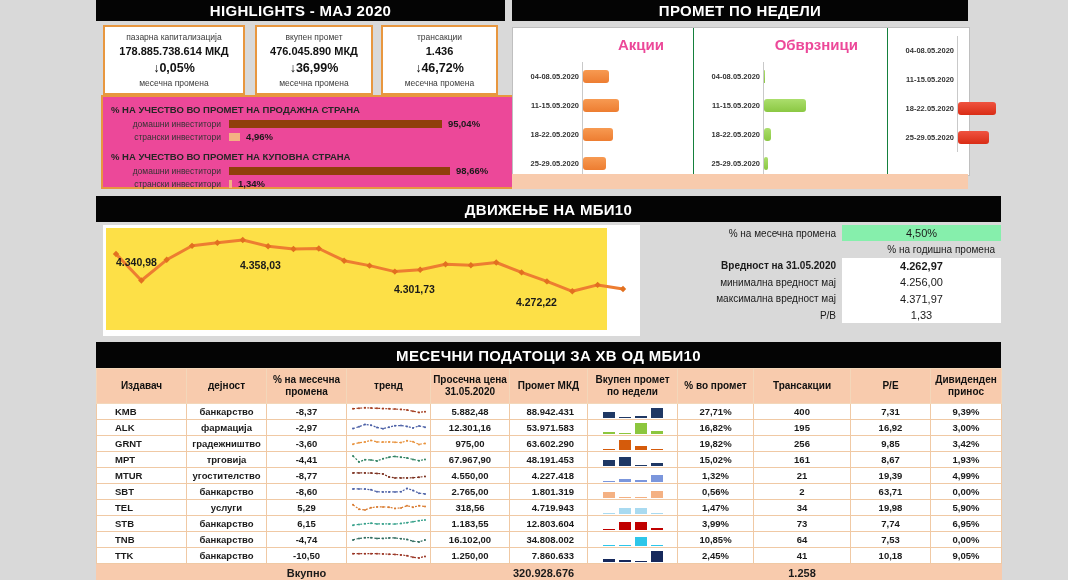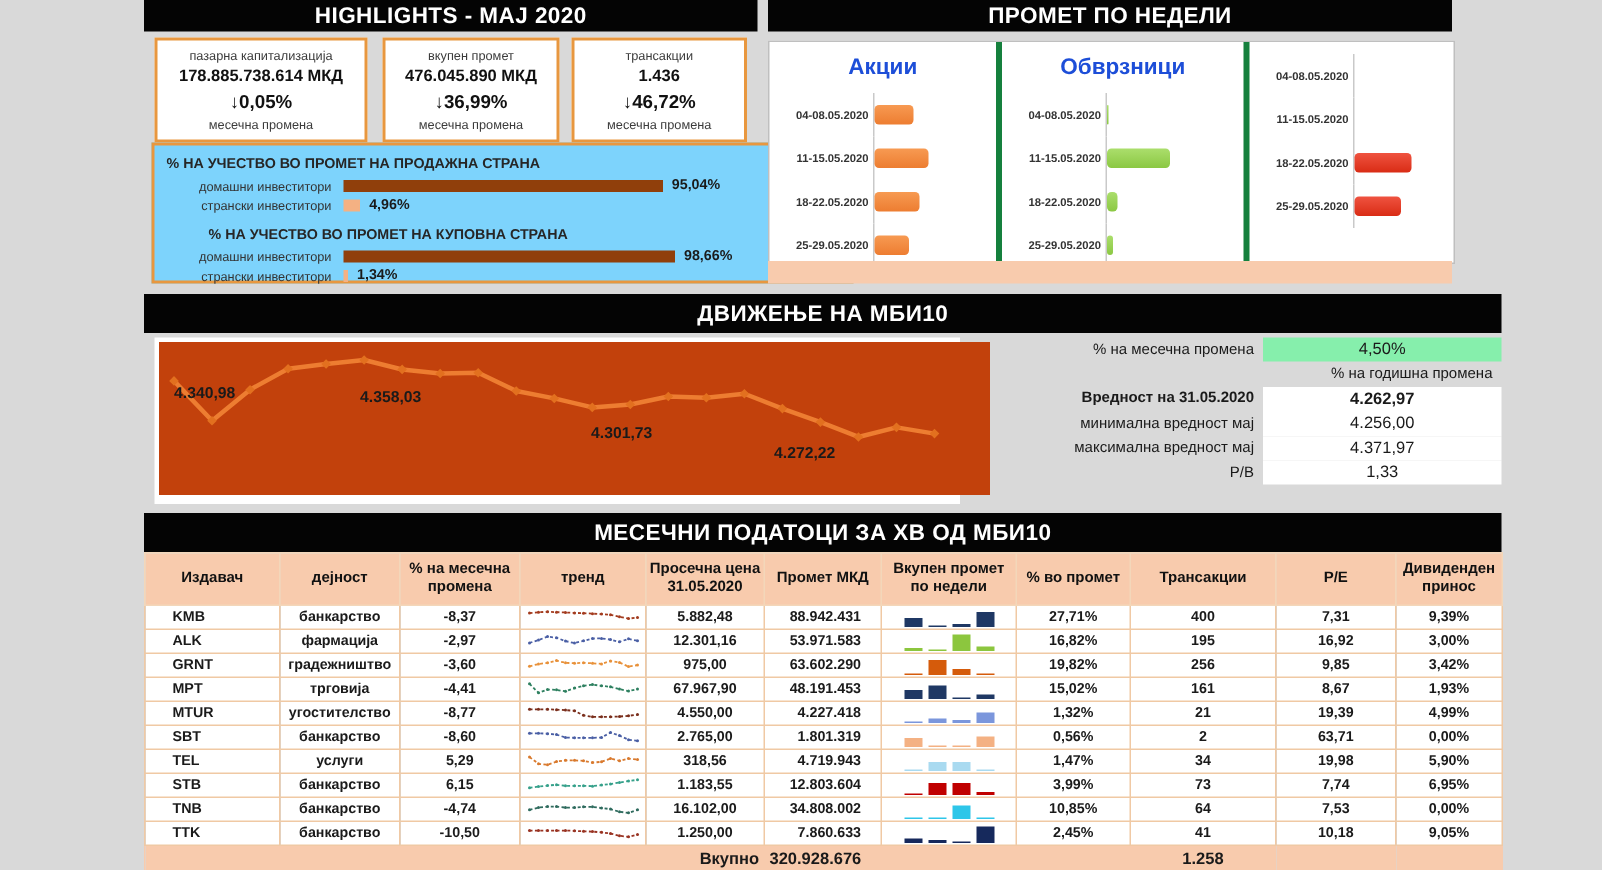--- a/index.html
+++ b/index.html
@@ -8,59 +8,59 @@
   .blackbar{position:absolute;background:#040404;color:#fff;font-weight:bold;
             display:flex;align-items:center;justify-content:center;letter-spacing:.3px;}
   
   .card{position:absolute;top:25px;height:62px;background:#fff;border:2px solid #e8973f;
         display:flex;flex-direction:column;align-items:center;justify-content:space-evenly;padding:2px 0;}
   .card-label{font-size:8.5px;color:#3b3b3b;}
   .card-value{font-size:11px;font-weight:bold;color:#111;}
   .card-change{font-size:12.5px;font-weight:bold;color:#111;}
   .card-sub{font-size:8.5px;color:#3b3b3b;}
   
-  #participation{position:absolute;left:101px;top:95px;width:468px;height:94px;background:#7dd3fc;
+  #participation{position:absolute;left:101px;top:95px;width:468px;height:94px;background:#ec4899;
                  border:2px solid #e8973f;box-sizing:border-box;padding:5px 8px 0 8px;}
   .pt{font-size:9.5px;font-weight:bold;color:#262626;margin:2px 0 2px 0;}
   .prow{display:flex;align-items:center;height:13px;}
   .plabel{width:110px;text-align:right;font-size:8.5px;color:#333;padding-right:8px;flex:none;}
   .pbar{height:8px;flex:none;}
   .pval{font-size:9.5px;font-weight:bold;margin-left:6px;}
   
   #weekly-box{position:absolute;left:512px;top:27px;width:456px;height:147px;background:#fff;
               border:1px solid #bfbfbf;display:flex;}
   .wcol{flex:none;box-sizing:border-box;padding-top:8px;position:relative;}
-  .wcol+.wcol{border-left:4px solid #15803d;}
-  .wtitle{text-align:center;font-size:15px;font-weight:bold;color:#1d4ed8;height:26px;}
+  .wcol+.wcol{border-left:1px solid #15803d;margin-left:29px;}
+  .wtitle{text-align:right;font-size:15px;font-weight:bold;color:#ec4899;height:26px;}
   .wrow{display:flex;align-items:center;height:29px;}
   .wlabel{width:66px;flex:none;text-align:right;font-size:7.5px;font-weight:bold;color:#333;padding-right:3px;}
   .wbararea{flex:1;border-left:1px solid #c9c9c9;height:100%;display:flex;align-items:center;}
   .wbar{height:13px;border-radius:3px;}
   #weekly-strip{position:absolute;left:512px;top:174px;width:456px;height:15px;background:#f8cbad;}
   
   #mbi-panel{position:absolute;left:103px;top:225px;width:537px;height:111px;background:#fff;}
-  #mbi-chart{position:absolute;left:3px;top:3px;width:554px;height:102px;background:#c2410c;}
+  #mbi-chart{position:absolute;left:3px;top:3px;width:501px;height:102px;background:#fde047;}
   .mbi-ann{position:absolute;font-size:10.5px;font-weight:bold;color:#1a1a1a;white-space:nowrap;}
   #mbi-stats{position:absolute;left:650px;top:225px;width:351px;}
   .srow{display:flex;align-items:center;height:16.4px;}
   .slabel{flex:1;text-align:right;font-size:10px;color:#1a1a1a;padding-right:6px;white-space:nowrap;}
   .sval{width:159px;flex:none;text-align:center;font-size:11px;background:#fff;height:100%;
         display:flex;align-items:center;justify-content:center;}
   .srow.red .sval{background:#86efac;}
   .srow.boldrow .slabel,.srow.boldrow .sval{font-weight:bold;}
   
   #main-table{position:absolute;left:96px;top:368px;width:905px;border-collapse:collapse;table-layout:fixed;}
   #main-table th{background:#f8cbad;font-size:10px;font-weight:bold;color:#111;height:34px;
                  border:1px solid #f3d7ba;padding:0 2px;line-height:1.2;}
   #main-table td{background:#fff;border:1px solid #f0c9a4;font-size:9.5px;font-weight:bold;color:#1a1a1a;
                  height:15px;padding:0 3px;text-align:center;white-space:nowrap;overflow:hidden;}
   #main-table td.left{text-align:left;padding-left:18px;}
   #main-table td.right{text-align:right;padding-right:13px;}
   #main-table tr.total td{background:#f8cbad;border-color:#f8cbad;font-size:11px;height:17px;}
-  #main-table tr.total td.tl{text-align:right;padding-left:10px;}
+  #main-table tr.total td.tl{text-align:center;padding-left:10px;}
   .mini-bars{display:flex;align-items:flex-end;justify-content:center;gap:4px;height:13px;}
   .mini-bars span{width:12px;display:block;}
   .spark{display:block;margin:0 auto;}
 </style>
 </head>
 <body>
 
 <div id="page">
   <div class="blackbar" style="left:96px;top:0;width:409px;height:21px;font-size:15px;">HIGHLIGHTS - МАЈ 2020</div>
   <div id="cards">
@@ -88,21 +88,21 @@
       <div class="prow">
         <div class="plabel">домашни инвеститори</div>
         <div class="pbar" style="width: 212.89px; background: rgb(144, 63, 11);"></div>
         <div class="pval">95,04%</div>
       </div>
       <div class="prow">
         <div class="plabel">странски инвеститори</div>
         <div class="pbar" style="width: 11.1104px; background: rgb(244, 177, 131);"></div>
         <div class="pval">4,96%</div>
       </div>
-      <div class="pt" style="margin-top: 8px; margin-left: 28px;">% НА УЧЕСТВО ВО ПРОМЕТ НА КУПОВНА СТРАНА</div>
+      <div class="pt" style="margin-top: 8px;">% НА УЧЕСТВО ВО ПРОМЕТ НА КУПОВНА СТРАНА</div>
       <div class="prow">
         <div class="plabel">домашни инвеститори</div>
         <div class="pbar" style="width: 220.998px; background: rgb(144, 63, 11);"></div>
         <div class="pval">98,66%</div>
       </div>
       <div class="prow">
         <div class="plabel">странски инвеститори</div>
         <div class="pbar" style="width: 3.0016px; background: rgb(244, 177, 131);"></div>
         <div class="pval">1,34%</div>
       </div>

